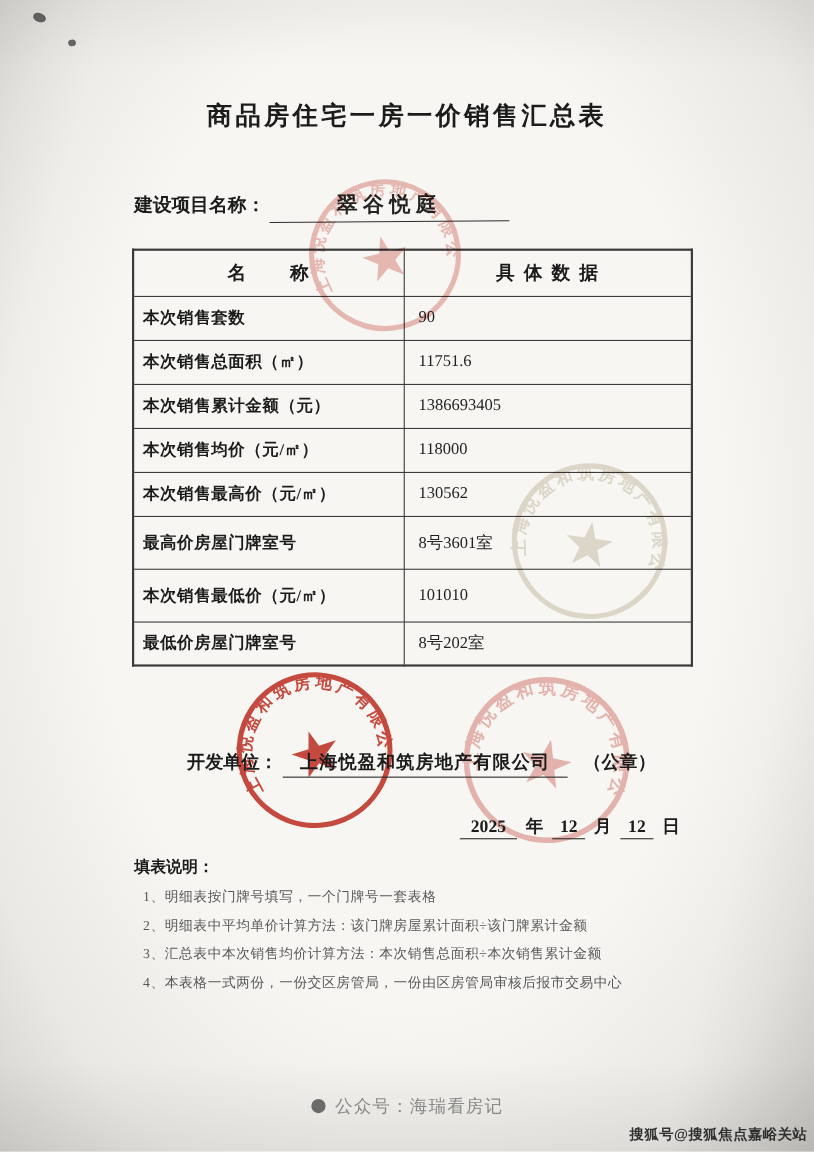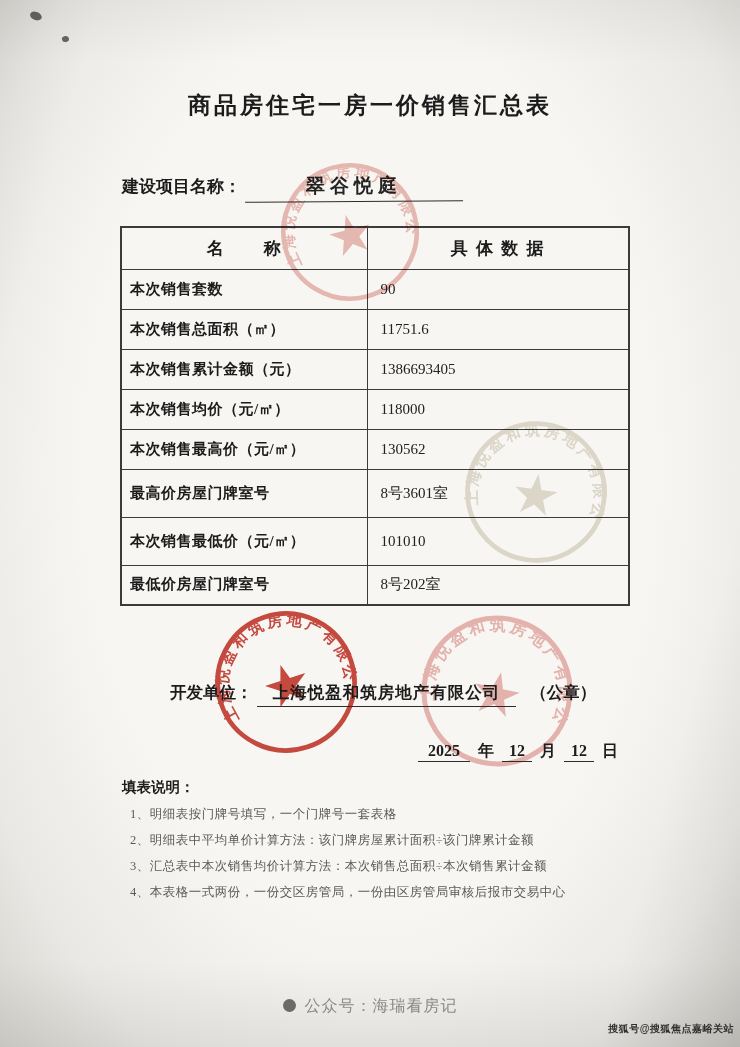--- a/index.html
+++ b/index.html
@@ -45,21 +45,21 @@
   .date-line .sep{ margin:0 4px; }
 
   .notes-title{ margin:16px 0 0 122px; font-size:14.5px; font-weight:bold; }
   .notes{ margin:4px 0 0 130px; list-style:none; }
   .notes li{ font-size:12.5px; color:#585858; line-height:26px; letter-spacing:0.5px; }
 
   .account-line{ position:absolute; left:0; right:0; top:996px; text-align:center;
     color:#8d8d8b; font-size:16px; letter-spacing:1px; z-index:3; }
   .account-dot{ display:inline-block; width:13px; height:13px; border-radius:50%;
     background:#6e6e6c; margin-right:9px; vertical-align:-1px; }
-  .sohu-line{ position:absolute; right:6px; top:1022px; font-size:10px; font-weight:bold;
+  .sohu-line{ position:absolute; right:6px; top:1022px; font-size:13px; font-weight:bold;
     color:rgba(25,25,25,0.88); letter-spacing:0.5px; z-index:6;
     font-family:"Liberation Sans","DejaVu Sans",sans-serif; }
 
   .stamp{ position:absolute; pointer-events:none; mix-blend-mode:multiply; z-index:2; }
   .stamp svg{ display:block; width:100%; height:100%; }
   .stamp-top{ left:276px; top:158px; width:148px; height:148px; opacity:.32; transform:rotate(-14deg); }
   .stamp-mid{ left:460px; top:416px; width:152px; height:152px; opacity:.30; transform:rotate(8deg); }
   .stamp-main{ left:210px; top:606px; width:152px; height:152px; opacity:.88; transform:rotate(-18deg); }
   .stamp-date{ left:416px; top:610px; width:162px; height:162px; opacity:.34; transform:rotate(12deg); }
 </style>

